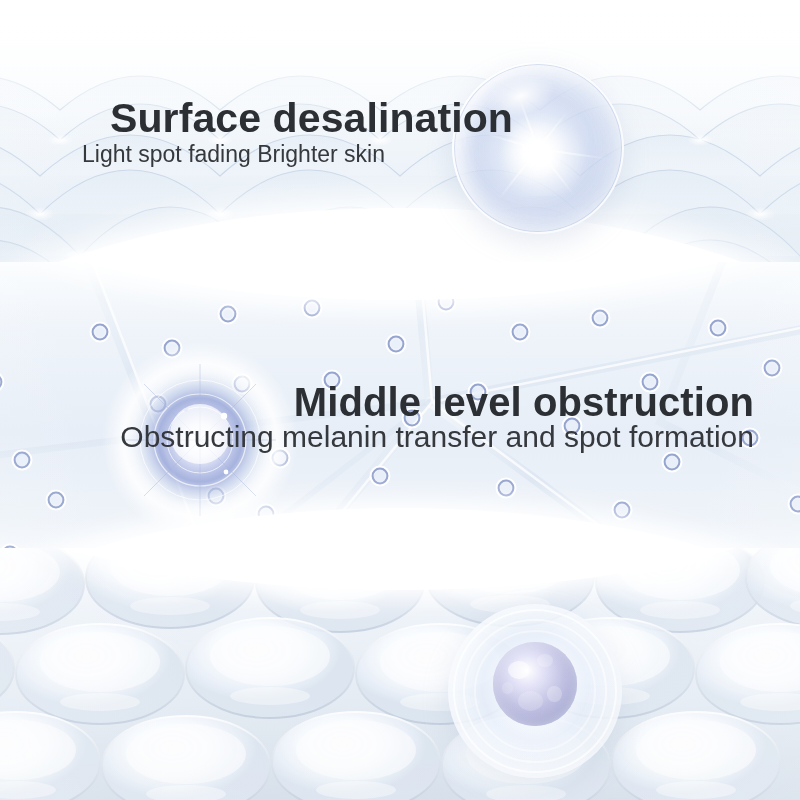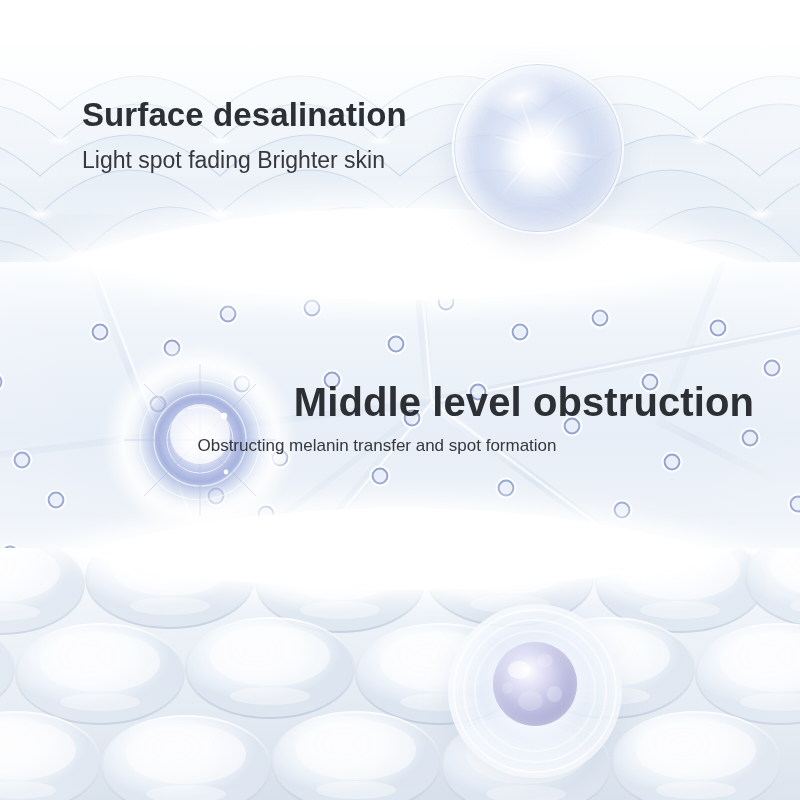--- a/index.html
+++ b/index.html
@@ -88,26 +88,26 @@
     box-shadow:inset 0 0 14px rgba(255,255,255,.6), inset -3px -4px 12px rgba(120,126,180,.35);
     overflow:hidden;}
   .core-bit{position:absolute;border-radius:50%;background:rgba(255,255,255,.55);}
 
   
   .tblock{position:absolute;}
   .title{color:#2c2f33;font-weight:700;letter-spacing:.1px;line-height:1;white-space:nowrap;}
   .sub{color:#35383c;font-weight:400;line-height:1;white-space:nowrap;}
 
   #text-top{left:82px;top:98px;}
-  #text-top .title{font-size:33px;}
-  #text-top .sub{font-size:23px;margin-top:18px;}
+  #text-top .title{font-size:41px;margin-left:28px;}
+  #text-top .sub{font-size:23px;margin-top:4px;}
 
   #text-mid{left:0;top:382px;width:754px;text-align:right;}
   #text-mid .title{font-size:40px;}
-  #text-mid .sub{font-size:17px;margin-top:15px;text-align:center;}
+  #text-mid .sub{font-size:30px;}
 
   #text-bot{left:82px;top:640px;}
   #text-bot .title{font-size:32px;}
   #text-bot .sub{font-size:23px;margin-top:15px;}
 
   .vignette{position:absolute;inset:0;pointer-events:none;
     background:radial-gradient(ellipse at 50% 40%, rgba(255,255,255,0) 55%, rgba(255,255,255,.22) 100%);}
 </style>
 </head>
 <body>

